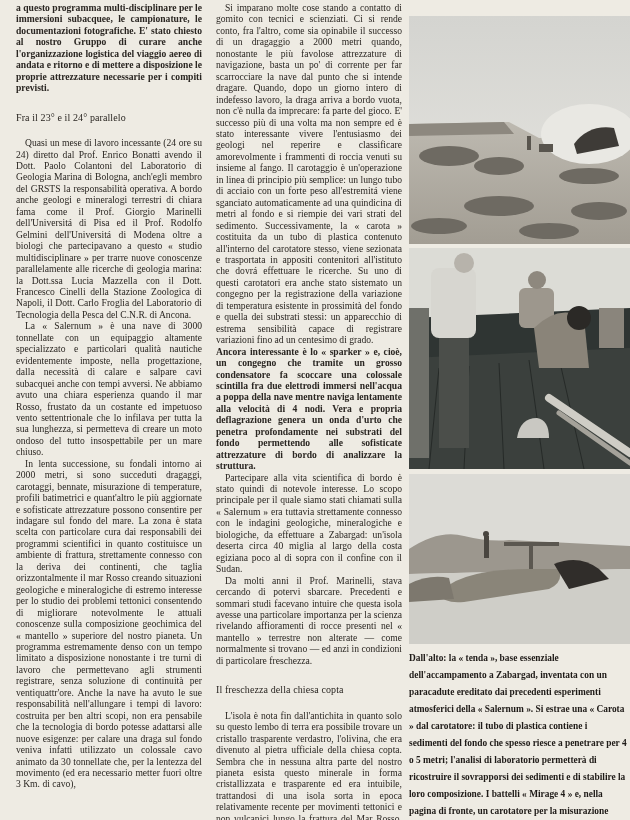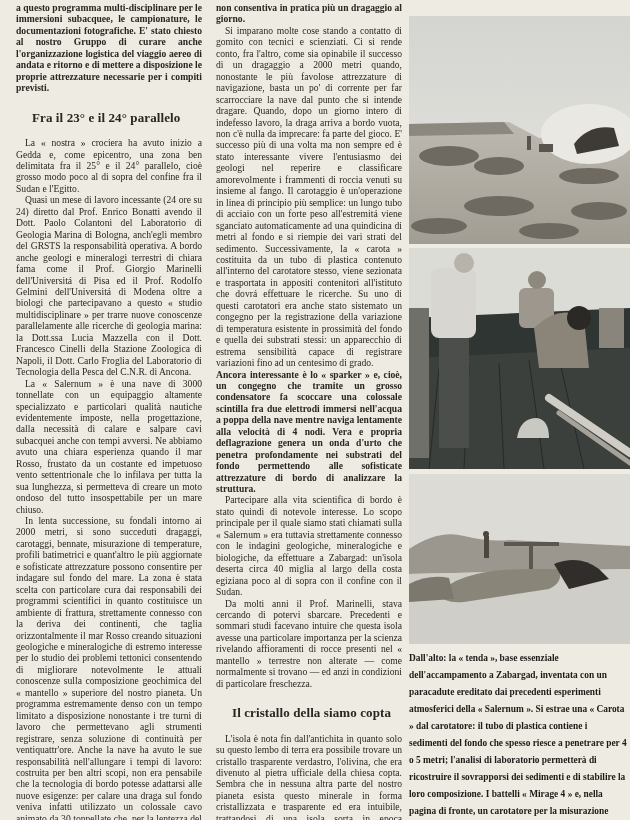--- a/index.html
+++ b/index.html
@@ -15,53 +15,51 @@
     font-size:9.6px; line-height:11.45px;
     text-align:justify; hyphens:auto;
   }
   .col1 { left:16px; width:186px; }
   .col2 { left:216px; width:186px; }
   .col p { margin:0; text-indent:9px; }
   .col p.noindent { text-indent:0;font-weight:bold; }
   .col p + p { margin-top:0; }
   h2 {
     font-family:"Liberation Serif", "DejaVu Serif", serif;
-    font-size:13px; font-weight:bold; margin:18px 0 14px 16px;
+    font-size:10px; font-weight:normal; margin:18px 0 14px 0;
     letter-spacing:0.1px; text-indent:0;
   }
   .photo { position:absolute; left:409px; width:221px; overflow:hidden; }
   .photo svg { display:block; width:100%; height:100%; }
   #photo1 { top:16px; height:228px; }
   #photo2 { top:248px; height:221px; }
   #photo3 { top:474px; height:170px; }
   .caption {
     position:absolute; left:409px; top:650px; width:218px;
     font-family:"Liberation Serif", "DejaVu Serif", serif;
     font-weight:bold; font-size:9.4px; line-height:17px; color:#1e1a17;
   }
 </style>
 </head>
 <body>
 
 <div class="col col1">
   <p class="noindent">a questo programma multi-disciplinare per le immersioni subacquee, le campionature, le documentazioni fotografiche. E' stato chiesto al nostro Gruppo di curare anche l'organizzazione logistica del viaggio aereo di andata e ritorno e di mettere a disposizione le proprie attrezzature necessarie per i compiti previsti.</p>
   <h2>Fra il 23° e il 24° parallelo</h2>
-  <p>La « nostra » crociera ha avuto inizio a Gedda e, come epicentro, una zona ben delimitata fra il 25° e il 24° parallelo, cioè grosso modo poco al di sopra del confine fra il Sudan e l'Egitto.</p>
   <p>Quasi un mese di lavoro incessante (24 ore su 24) diretto dal Prof. Enrico Bonatti avendo il Dott. Paolo Colantoni del Laboratorio di Geologia Marina di Bologna, anch'egli membro del GRSTS la responsabilità operativa. A bordo anche geologi e mineralogi terrestri di chiara fama come il Prof. Giorgio Marinelli dell'Universitá di Pisa ed il Prof. Rodolfo Gelmini dell'Universitá di Modena oltre a biologi che partecipavano a questo « studio multidisciplinare » per trarre nuove conoscenze parallelamente alle ricerche di geologia marina: la Dott.ssa Lucia Mazzella con il Dott. Francesco Cinelli della Stazione Zoologica di Napoli, il Dott. Carlo Froglia del Laboratorio di Tecnologia della Pesca del C.N.R. di Ancona.</p>
   <p>La « Salernum » è una nave di 3000 tonnellate con un equipaggio altamente specializzato e particolari qualità nautiche evidentemente imposte, nella progettazione, dalla necessità di calare e salpare cavi subacquei anche con tempi avversi. Ne abbiamo avuto una chiara esperienza quando il mar Rosso, frustato da un costante ed impetuoso vento settentrionale che lo infilava per tutta la sua lunghezza, si permetteva di creare un moto ondoso del tutto insospettabile per un mare chiuso.</p>
   <p>In lenta successione, su fondali intorno ai 2000 metri, si sono succeduti dragaggi, carotaggi, bennate, misurazione di temperature, profili batimetrici e quant'altro le più aggiornate e sofisticate attrezzature possono consentire per indagare sul fondo del mare. La zona è stata scelta con particolare cura dai responsabili dei programmi scientifici in quanto costituisce un ambiente di frattura, strettamente connesso con la deriva dei continenti, che taglia orizzontalmente il mar Rosso creando situazioni geologiche e mineralogiche di estremo interesse per lo studio dei problemi tettonici consentendo di migliorare notevolmente le attuali conoscenze sulla composizione geochimica del « mantello » superiore del nostro pianeta. Un programma estremamente denso con un tempo limitato a disposizione nonostante i tre turni di lavoro che permettevano agli strumenti registrare, senza soluzione di continuità per ventiquattr'ore. Anche la nave ha avuto le sue responsabilità nell'allungare i tempi di lavoro: costruita per ben altri scopi, non era pensabile che la tecnologia di bordo potesse adattarsi alle nuove esigenze: per calare una draga sul fondo veniva infatti utilizzato un colossale cavo animato da 30 tonnellate che, per la lentezza del movimento (ed era necessario metter fuori oltre 3 Km. di cavo),</p>
 </div>
 
 <div class="col col2">
-  <p class="noindent">non consentiva in pratica più un dragaggio al giorno.</p>
   <p>Si imparano molte cose stando a contatto di gomito con tecnici e scienziati. Ci si rende conto, fra l'altro, come sia opinabile il successo di un dragaggio a 2000 metri quando, nonostante le più favolose attrezzature di navigazione, basta un po' di corrente per far scarrocciare la nave dal punto che si intende dragare. Quando, dopo un giorno intero di indefesso lavoro, la draga arriva a bordo vuota, non c'è nulla da imprecare: fa parte del gioco. E' successo più di una volta ma non sempre ed è stato interessante vivere l'entusiasmo dei geologi nel reperire e classificare amorevolmente i frammenti di roccia venuti su insieme al fango. Il carotaggio è un'operazione in linea di principio più semplice: un lungo tubo di acciaio con un forte peso all'estremitá viene sganciato automaticamente ad una quindicina di metri al fondo e si riempie dei vari strati del sedimento. Successivamente, la « carota » costituita da un tubo di plastica contenuto all'interno del carotatore stesso, viene sezionata e trasportata in appositi contenitori all'istituto che dovrá effettuare le ricerche. Su uno di questi carotatori era anche stato sistemato un congegno per la registrazione della variazione di temperatura esistente in prossimità del fondo e quella dei substrati stessi: un apparecchio di estrema sensibilità capace di registrare variazioni fino ad un centesimo di grado.</p>
   <p class="noindent">Ancora interessante è lo « sparker » e, cioè, un congegno che tramite un grosso condensatore fa scoccare una colossale scintilla fra due elettrodi immersi nell'acqua a poppa della nave mentre naviga lentamente alla velocità di 4 nodi. Vera e propria deflagrazione genera un onda d'urto che penetra profondamente nei substrati del fondo permettendo alle sofisticate attrezzature di bordo di analizzare la struttura.</p>
   <p>Partecipare alla vita scientifica di bordo è stato quindi di notevole interesse. Lo scopo principale per il quale siamo stati chiamati sulla « Salernum » era tuttavia strettamente connesso con le indagini geologiche, mineralogiche e biologiche, da effettuare a Zabargad: un'isola deserta circa 40 miglia al largo della costa egiziana poco al di sopra con il confine con il Sudan.</p>
   <p>Da molti anni il Prof. Marinelli, stava cercando di potervi sbarcare. Precedenti e sommari studi facevano intuire che questa isola avesse una particolare importanza per la scienza rivelando affioramenti di rocce presenti nel « mantello » terrestre non alterate — come normalmente si trovano — ed anzi in condizioni di particolare freschezza.</p>
-  <h2>Il cristallo della siamo copta</h2>
+  <h2>Il freschezza della chiesa copta</h2>
   <p>L'isola è nota fin dall'antichita in quanto solo su questo lembo di terra era possibile trovare un cristallo trasparente verdastro, l'olivina, che era divenuto al pietra ufficiale della chiesa copta. Sembra che in nessuna altra parte del nostro pianeta esista questo minerale in forma cristallizzata e trasparente ed era intuibile, trattandosi di una isola sorta in epoca relativamente recente per movimenti tettonici e non vulcanici lungo la frattura del Mar Rosso, che vi fossero altri minerali interessanti.</p>
 
 </div>
 
 <div class="photo" id="photo1" title="tent camp at Zabargad">
   <svg viewBox="0 0 221 228" preserveAspectRatio="none">
     <defs>
       <linearGradient id="sky1" x1="0" y1="0" x2="0" y2="1">
         <stop offset="0" stop-color="#d4d4d0"></stop>
         <stop offset="1" stop-color="#e6e5e0"></stop>

